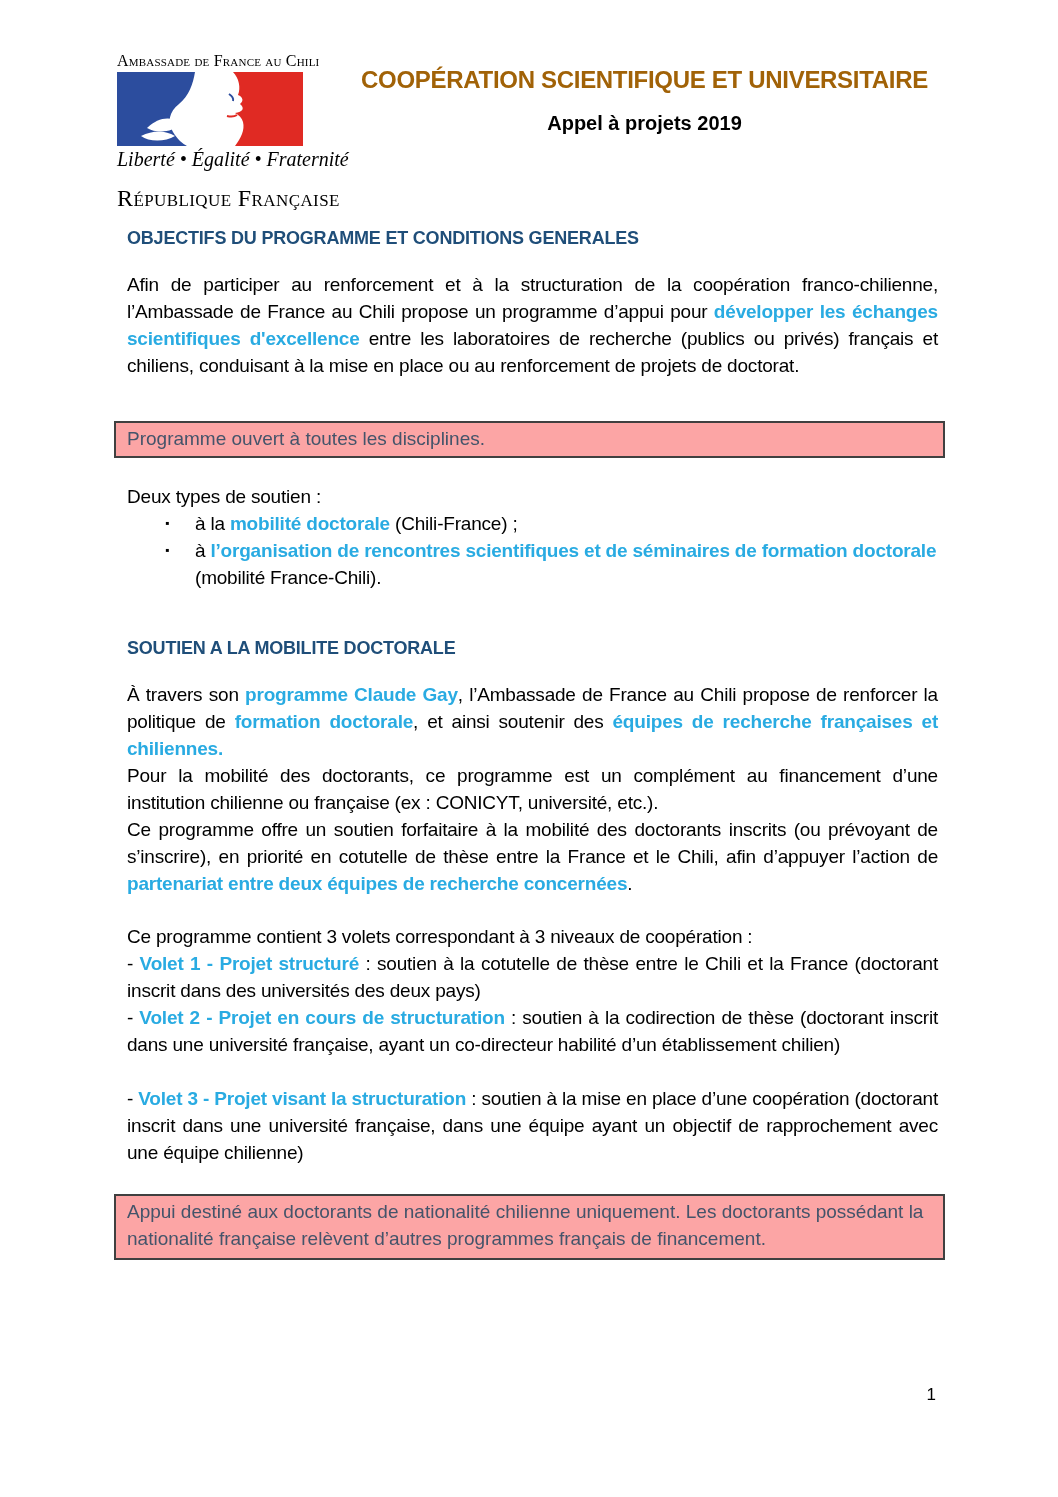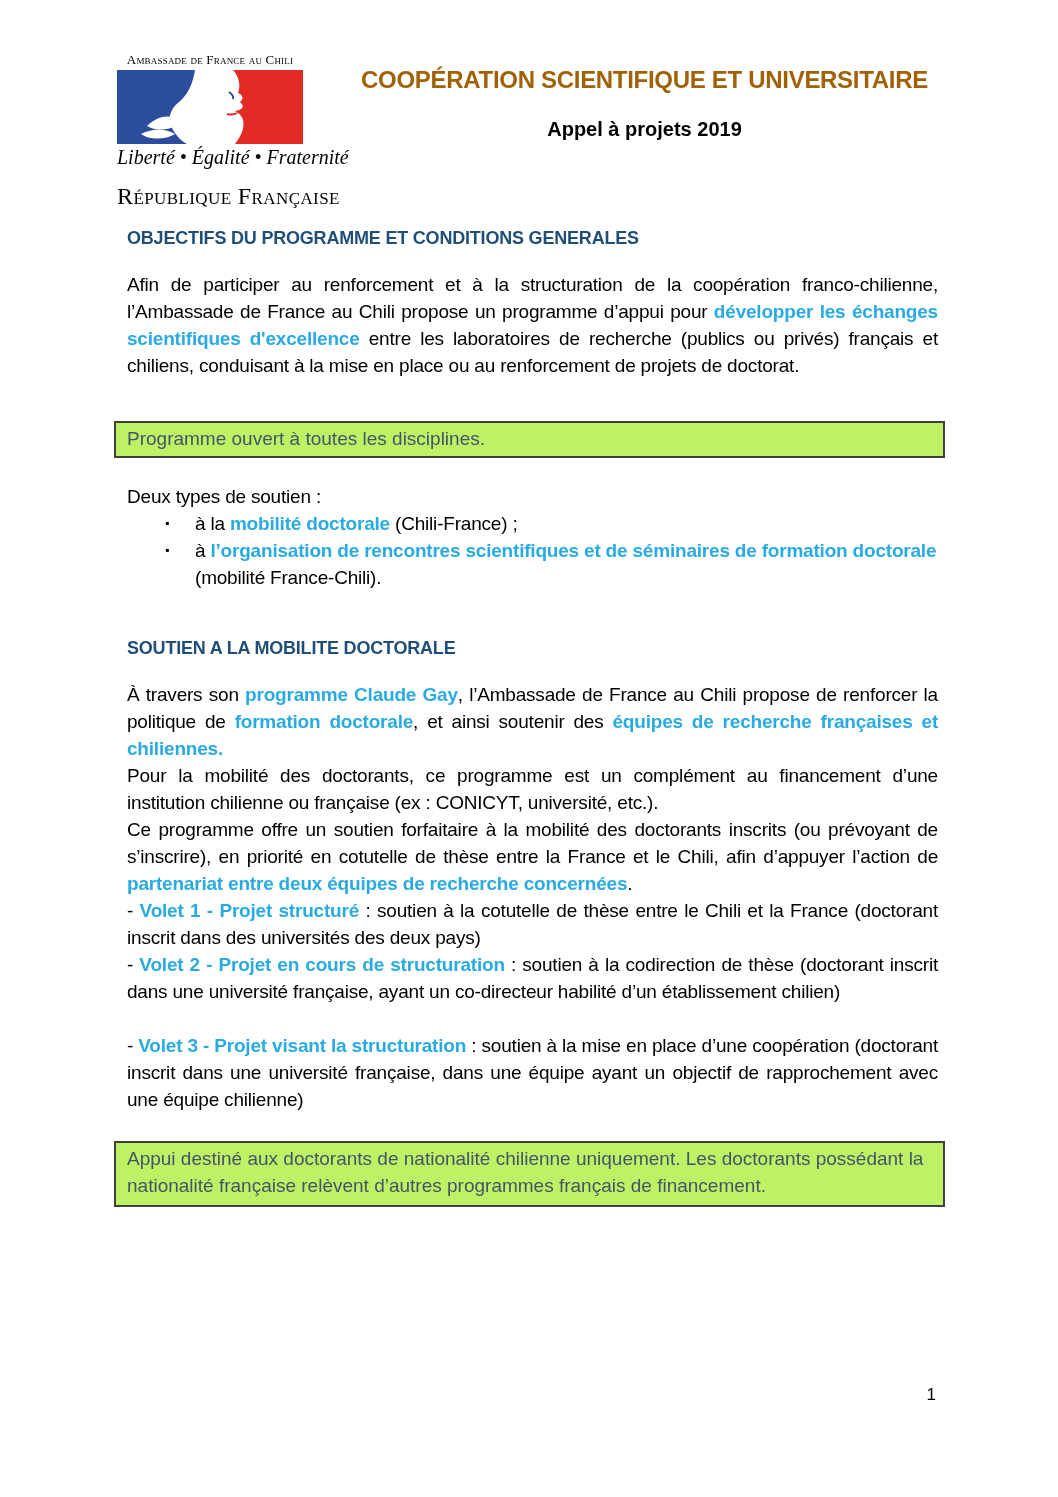--- a/index.html
+++ b/index.html
@@ -13,21 +13,21 @@
     font-family: "Liberation Sans", sans-serif;
     color: #000;
     overflow: hidden;
   }
 
   
   .doc-header { position: absolute; top: 52px; left: 117px; right: 98px; height: 120px; }
   .logo { width: 186px; text-align: center; font-family: "Liberation Serif", serif; }
   .logo-top {
     font-variant: small-caps;
-    font-size: 13px;
+    font-size: 16px;
     letter-spacing: 0.2px;
     white-space: nowrap;
     margin-bottom: 2px;
   }
   .logo-flag { display: block; margin: 0 auto; }
   .logo-motto {
     font-style: italic;
     font-size: 20px;
     margin-top: 2px;
     white-space: nowrap;
@@ -46,21 +46,21 @@
   }
   .doc-title {
     font-size: 24px;
     font-weight: bold;
     letter-spacing: -0.3px;
     color: #a16207;
   }
   .doc-subtitle {
     font-size: 20px;
     font-weight: bold;
-    margin-top: 24px;
+    margin-top: 18px;
     color: #000;
   }
 
   
   .doc-main { position: absolute; left: 127px; top: 228px; width: 811px; }
   .sec-heading {
     color: #1F4E79;
     font-size: 18px;
     font-weight: bold;
     letter-spacing: -0.2px;
@@ -69,21 +69,21 @@
   .body-p {
     font-size: 19px;
     line-height: 27px;
     letter-spacing: -0.2px;
   }
   .just { text-align: justify; }
   .accent { color: #29ABE2; font-weight: bold; }
   .p-intro { min-height: 135px; margin-bottom: 15px; }
 
   .gray-box {
-    background: #bef264;
+    background: #fca5a5;
     border: 2px solid #404040;
     color: #44546A;
     font-size: 19px;
     line-height: 27px;
     padding: 2px 10px 4px 11px;
     margin-left: -13px;
     margin-right: -7px;
   }
   .box-1 { margin-bottom: 25px; }
   .box-2 { margin-top: 28px; min-height: 66px; }
@@ -166,20 +166,21 @@
         <span><span>à </span><span class="accent">l’organisation de rencontres scientifiques et de séminaires de formation doctorale</span><span> (mobilité France-Chili).</span></span>
       </li>
     </ul>
 
     <h3 class="sec-heading heading-2">SOUTIEN A LA MOBILITE DOCTORALE</h3>
 
     <p class="body-p just sec2-p1"><span>À travers son </span><span class="accent">programme Claude Gay</span><span>, l’Ambassade de France au Chili propose de renforcer la politique de </span><span class="accent">formation doctorale</span><span>, et ainsi soutenir des </span><span class="accent">équipes de recherche françaises et chiliennes.</span></p>
     <p class="body-p just sec2-p2"><span>Pour la mobilité des doctorants, ce programme est un complément au financement d’une institution chilienne ou française (ex : CONICYT, université, etc.).</span></p>
     <p class="body-p just sec2-p3"><span>Ce programme offre un soutien forfaitaire à la mobilité des doctorants inscrits (ou prévoyant de s’inscrire), en priorité en cotutelle de thèse entre la France et le Chili, afin d’appuyer l’action de </span><span class="accent">partenariat entre deux équipes de recherche concernées</span><span>.</span></p>
 
+    <p class="body-p sec2-p4">Ce programme contient 3 volets correspondant à 3 niveaux de coopération :</p>
 
     <p class="body-p just volet-1"><span>- </span><span class="accent">Volet 1 - Projet structuré</span><span> : soutien à la cotutelle de thèse entre le Chili et la France (doctorant inscrit dans des universités des deux pays)</span></p>
     <p class="body-p just volet-2"><span>- </span><span class="accent">Volet 2 - Projet en cours de structuration</span><span> : soutien à la codirection de thèse (doctorant inscrit dans une université française, ayant un co-directeur habilité d’un établissement chilien)</span></p>
     <p class="body-p just volet-3"><span>- </span><span class="accent">Volet 3 - Projet visant la structuration</span><span> : soutien à la mise en place d’une coopération (doctorant inscrit dans une université française, dans une équipe ayant un objectif de rapprochement avec une équipe chilienne)</span></p>
 
     <div class="gray-box box-2">Appui destiné aux doctorants de nationalité chilienne uniquement. Les doctorants possédant la nationalité française relèvent d’autres programmes français de financement.</div>
 
   </main>
 
   <div class="page-number">1</div>

